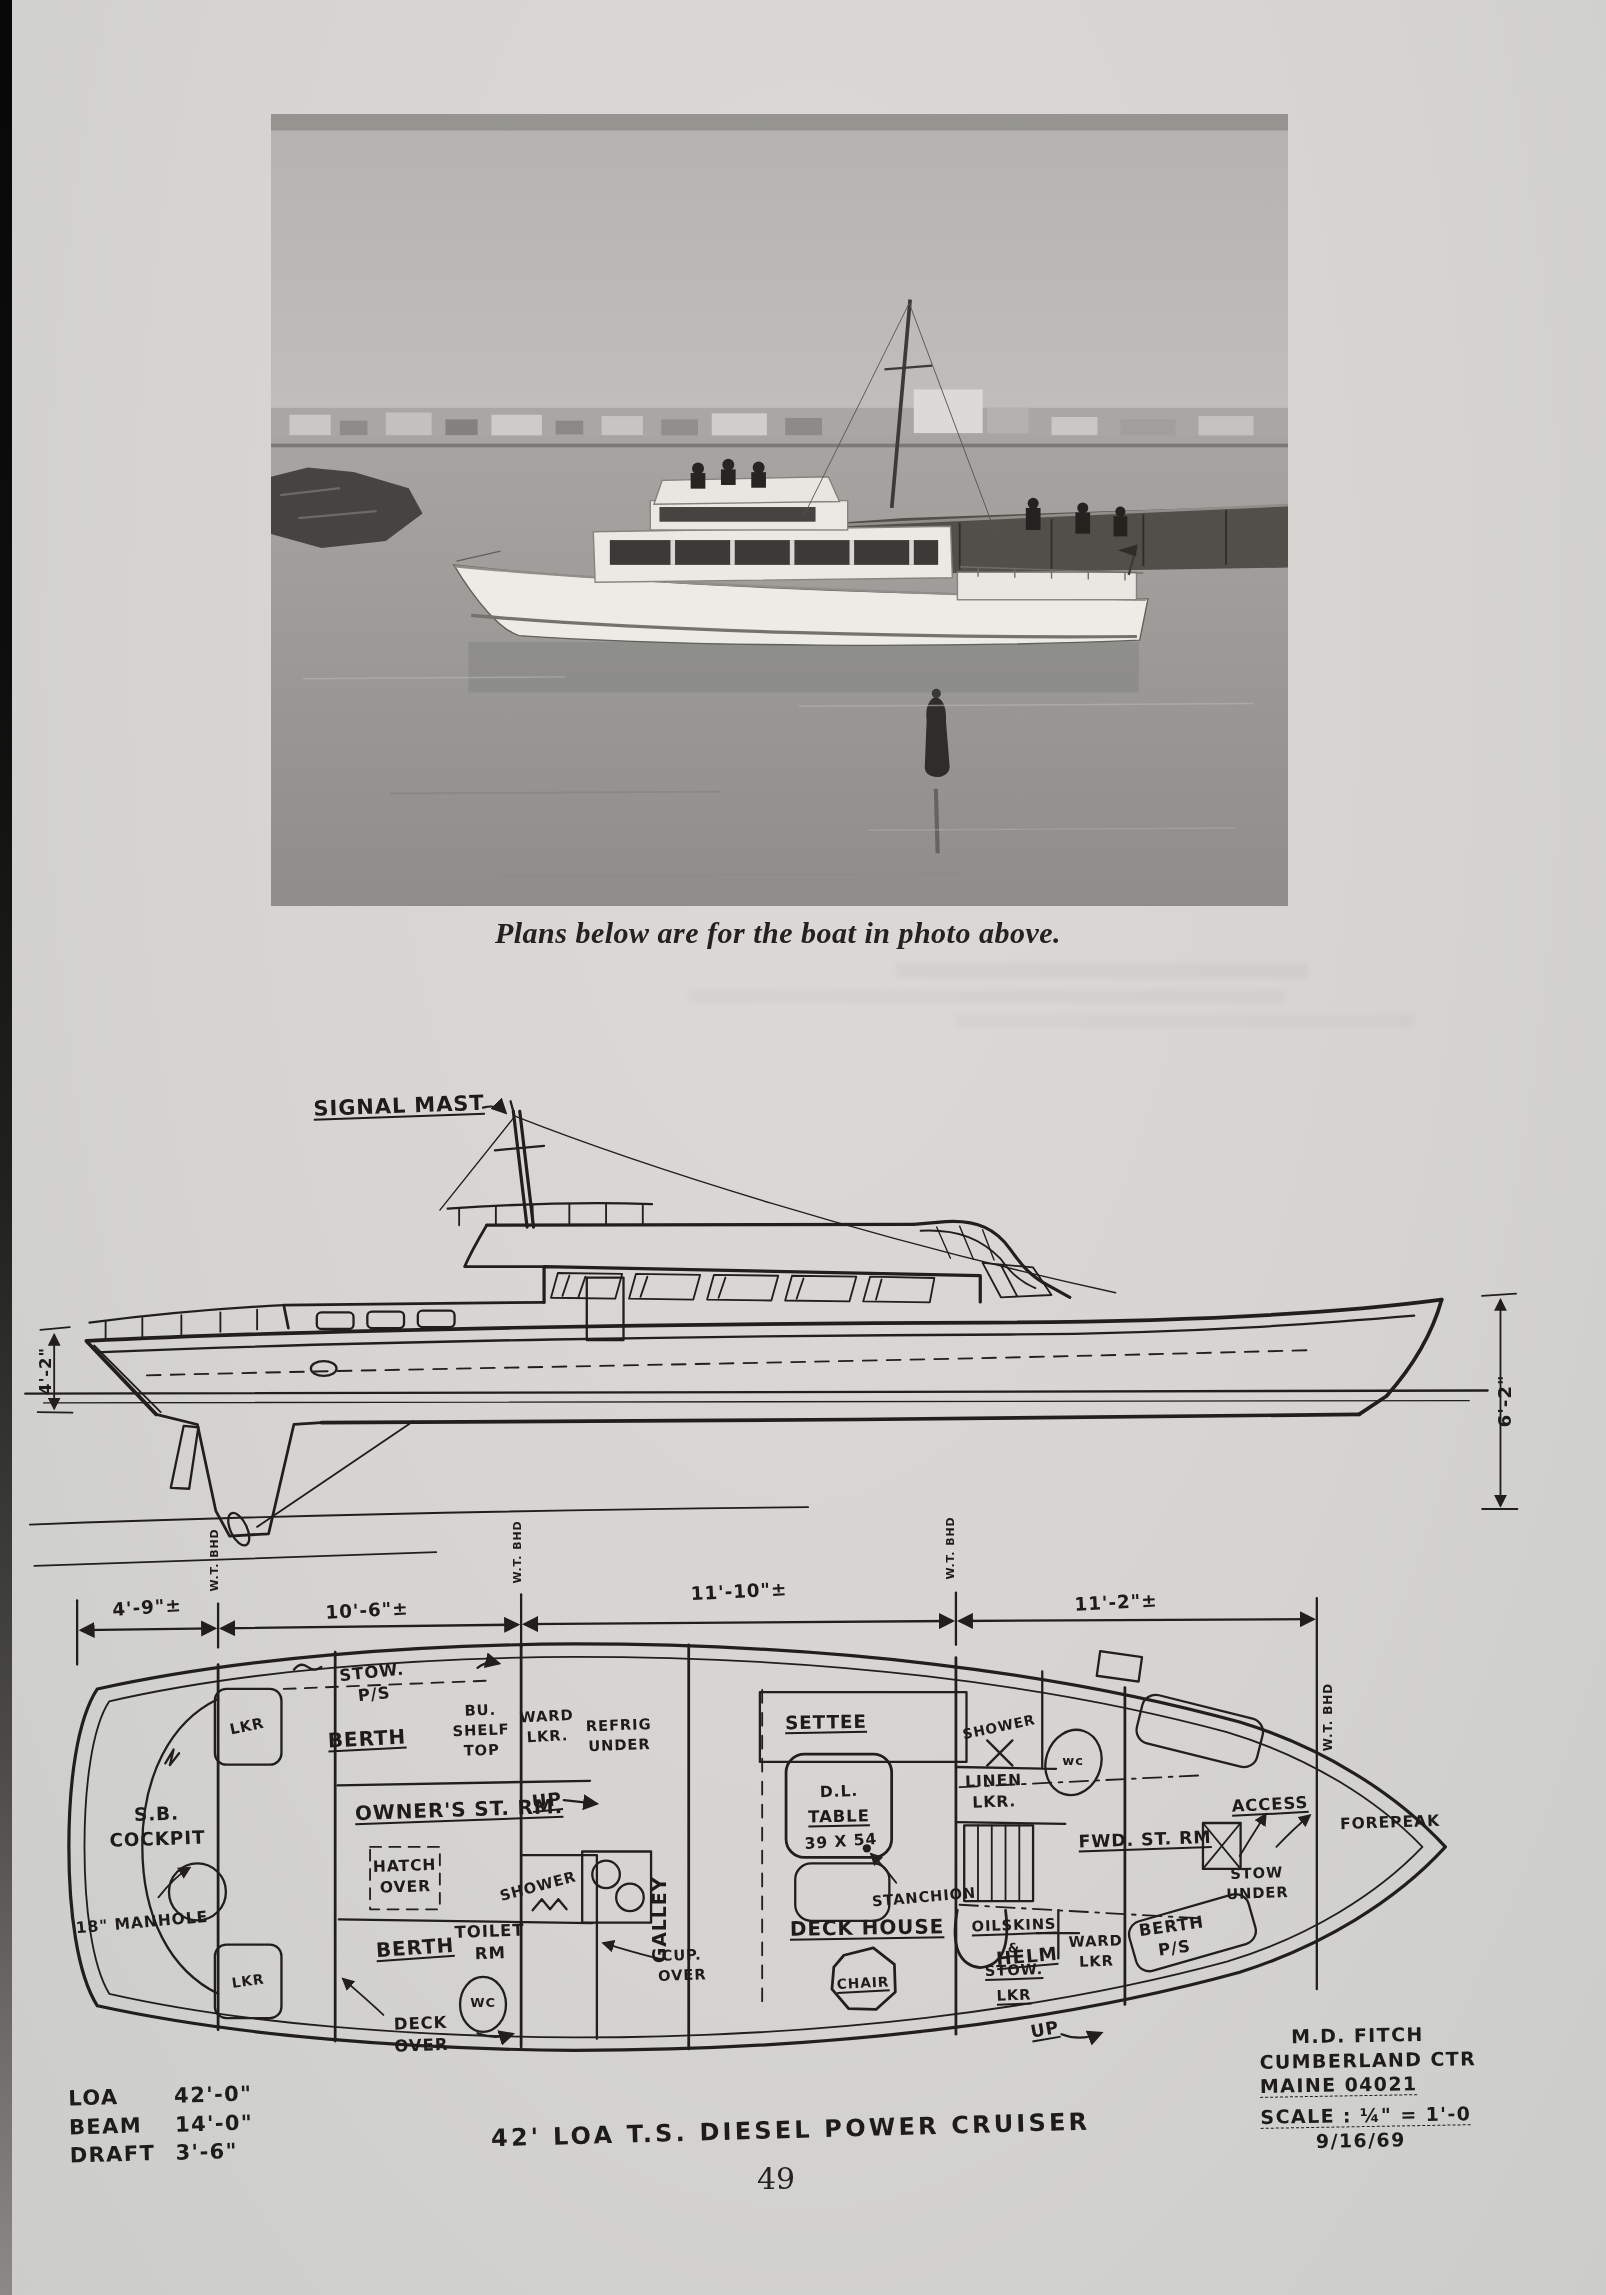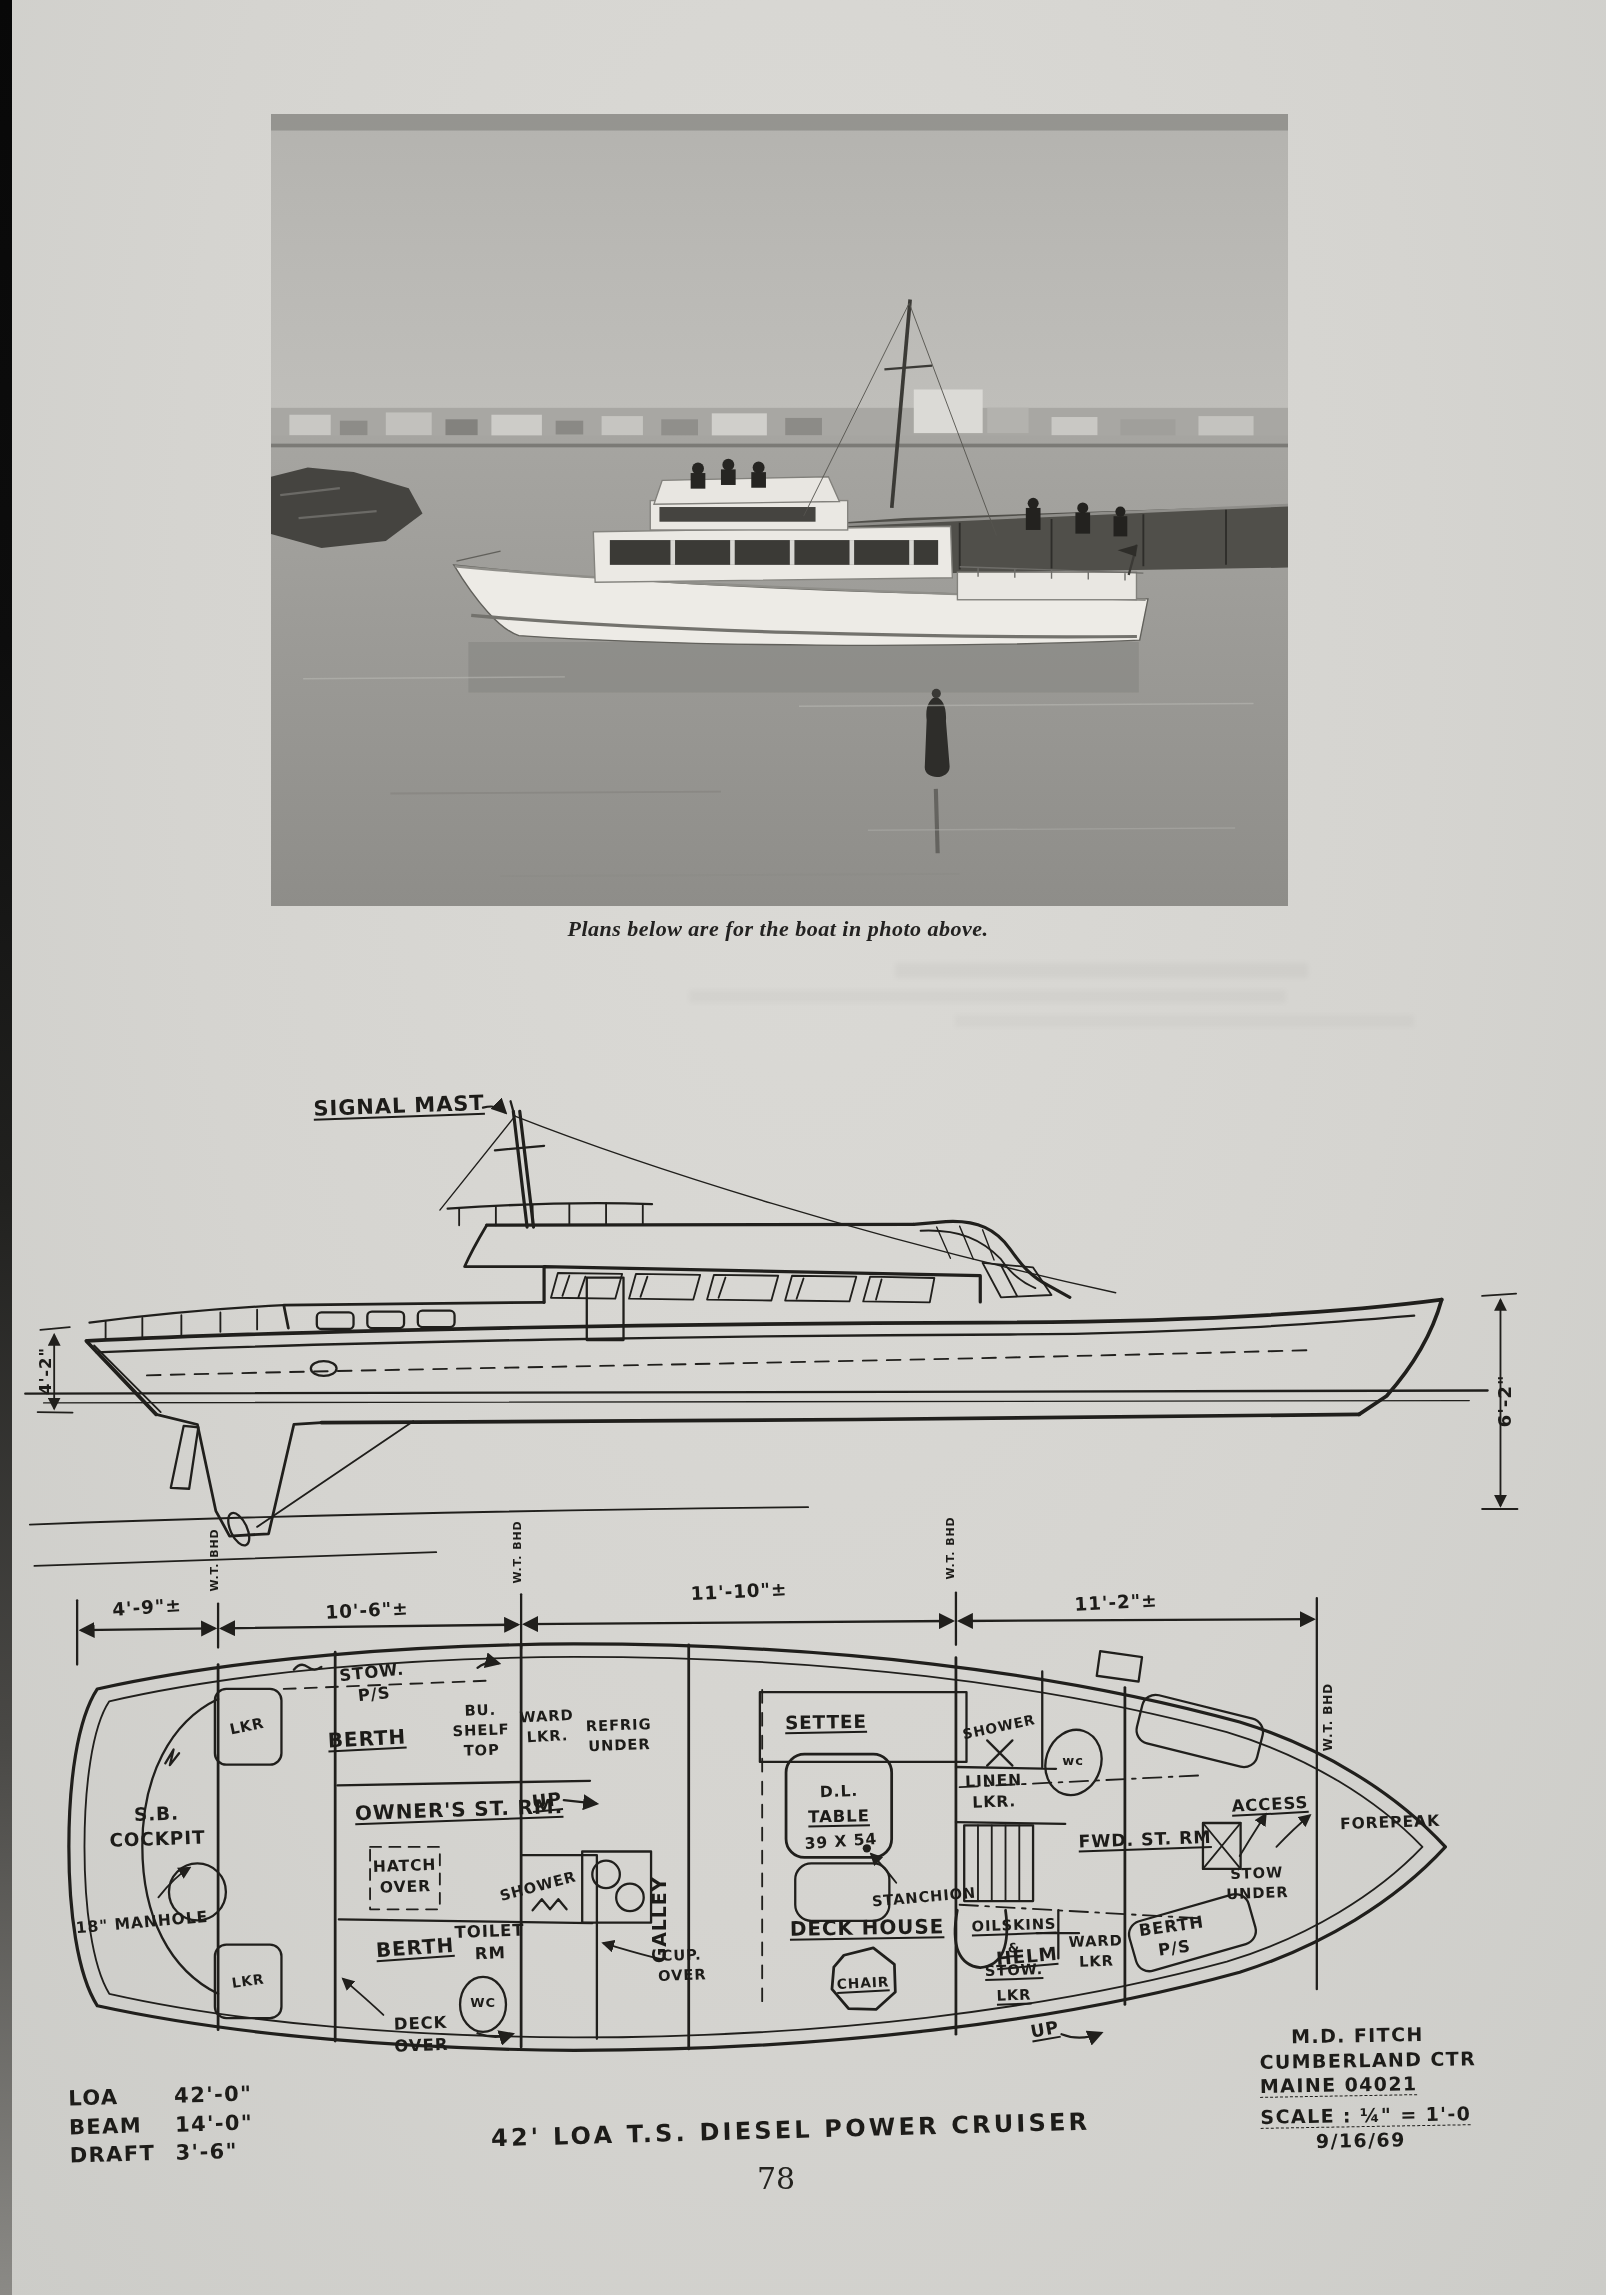--- a/index.html
+++ b/index.html
@@ -14,21 +14,21 @@
   }
   .photo{
     position:absolute;left:271px;top:114px;width:1017px;height:792px;
     box-shadow:0 0 0 0.5px #9a9995 inset;
     background:#a9a8a4;
   }
   .photo svg{display:block;width:100%;height:100%;}
   .caption{
     position:absolute;left:778px;top:916px;transform:translateX(-50%);
     font-family:"Liberation Serif", serif;font-style:italic;font-weight:700;
-    font-size:22px;color:#232221;white-space:nowrap;letter-spacing:0.5px;
+    font-size:30px;color:#232221;white-space:nowrap;letter-spacing:0.5px;
   }
   .ghost{position:absolute;background:#5a5955;filter:blur(2.8px);}
   .plans{position:absolute;left:0;top:1047px;width:1607px;height:1249px;}
   .plans svg.linework{position:absolute;left:0;top:0;width:1607px;height:1249px;}
   .hand{
     position:absolute;color:#1d1c19;font-weight:700;letter-spacing:0.9px;
     white-space:pre-line;text-align:center;line-height:1.35;
     transform-origin:center center;pointer-events:none;
   }
   .hand.u{text-decoration:underline;text-decoration-thickness:1.8px;text-underline-offset:3.2px;}
@@ -409,14 +409,14 @@
 <div class="title-line">42' LOA   T.S. DIESEL POWER CRUISER</div>
 
 <div class="credit">
   <div class="c-name">M.D. FITCH</div>
   <div>CUMBERLAND CTR</div>
   <div class="c-zip">MAINE 04021</div>
   <div class="c-scale">SCALE : ¼" = 1'-0</div>
   <div class="c-date">9/16/69</div>
 </div>
 
-<div class="page-number">78</div>
+<div class="page-number">49</div>
 
 
 </body></html>

